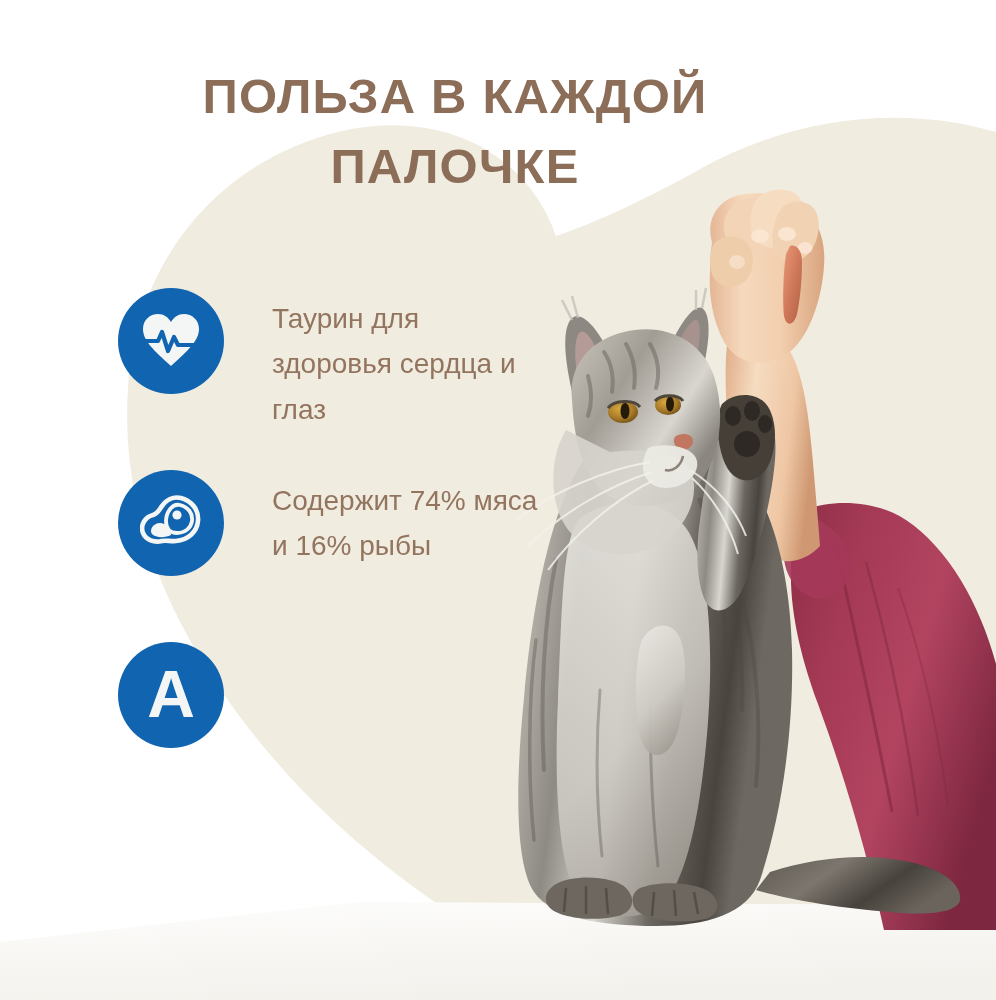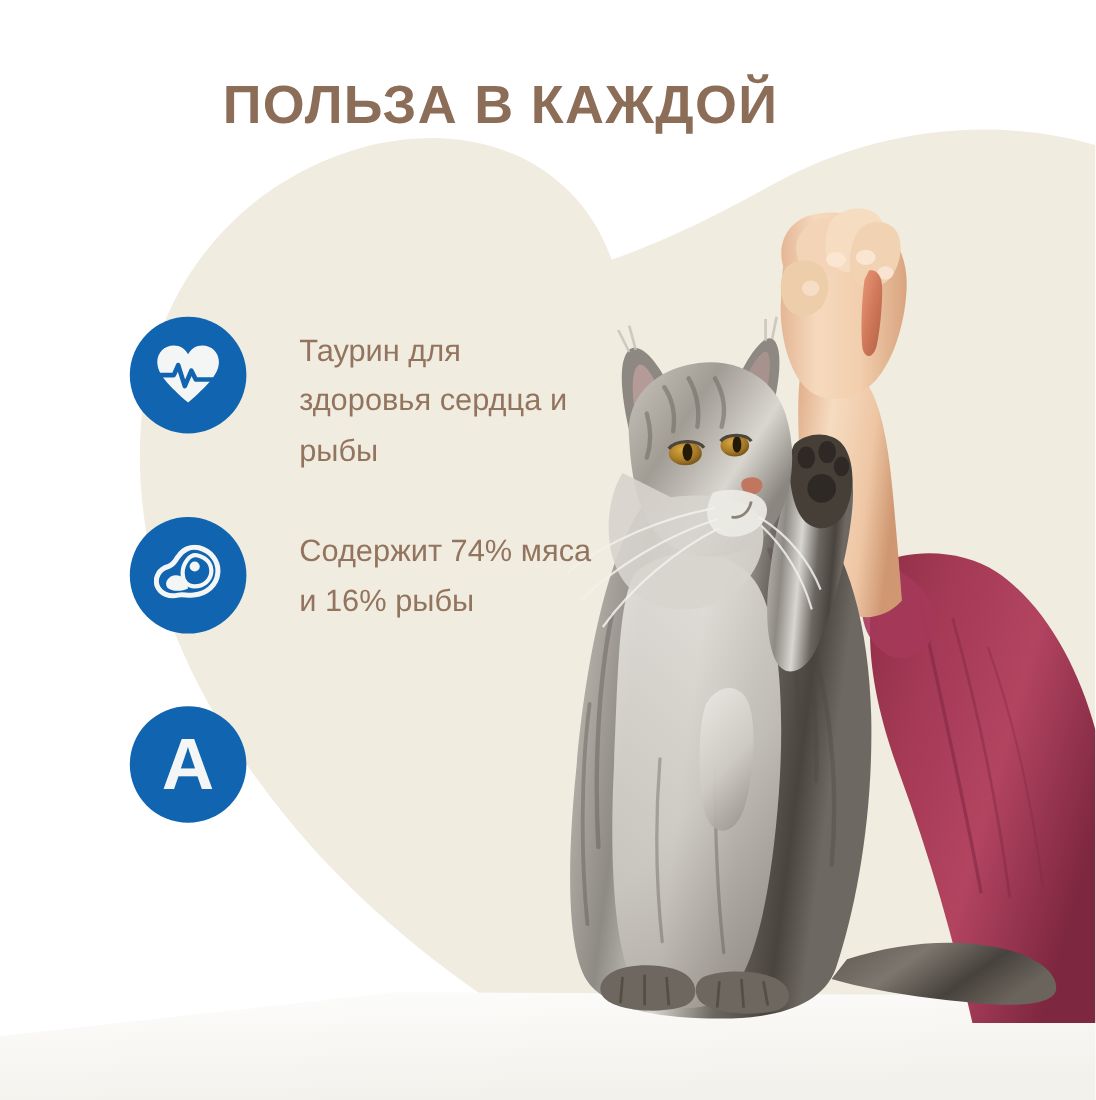--- a/index.html
+++ b/index.html
@@ -376,33 +376,34 @@
       <path d="M 650 462 C 604 470, 552 492, 516 520"></path>
       <path d="M 652 472 C 608 486, 560 514, 528 546"></path>
       <path d="M 654 480 C 614 500, 574 534, 548 570"></path>
       <path d="M 690 470 C 716 486, 736 510, 746 536"></path>
       <path d="M 692 478 C 714 498, 730 526, 738 554"></path>
     </g>
   </svg>
 
   <div class="title">
     <span class="title-line">ПОЛЬЗА В КАЖДОЙ</span>
+    <span class="title-line">ПАЛОЧКЕ</span>
   </div>
 
   <div class="features">
 
     <div class="feature feature-1">
       <div class="badge">
         <svg width="60" height="58" viewBox="0 0 60 58">
           <path d="M30 54 C 12 38, 2 28, 2 17 C 2 8, 9 2, 17 2 C 23 2, 27 5, 30 10
                    C 33 5, 37 2, 43 2 C 51 2, 58 8, 58 17 C 58 28, 48 38, 30 54 Z" fill="#f4f6f5"></path>
           <path d="M3 29 L 17 29 L 21 20 L 27 39 L 33 25 L 37 33 L 57 33" fill="none" stroke="#1064b0" stroke-width="4.2" stroke-linecap="round" stroke-linejoin="round"></path>
         </svg>
       </div>
-      <div class="feature-text">Таурин для здоровья сердца и рыбы</div>
+      <div class="feature-text">Таурин для здоровья сердца и глаз</div>
     </div>
 
     <div class="feature feature-2">
       <div class="badge">
         <svg width="62" height="56" viewBox="0 0 62 56">
           <path d="M41 3 C 52 6, 59 15, 58 26 C 57 37, 48 45, 36 46
                    C 30 46.5, 26 45, 22 46 C 14 48, 6 45, 3 38
                    C 0 30, 5 22, 13 20 C 18 18.5, 19 15, 22 11
                    C 26 5, 33 1, 41 3 Z" fill="none" stroke="#f4f6f5" stroke-width="4.6" stroke-linejoin="round"></path>
           <path d="M40 10 C 48 12, 53 18, 52 26 C 51 33, 45 38, 37 38

